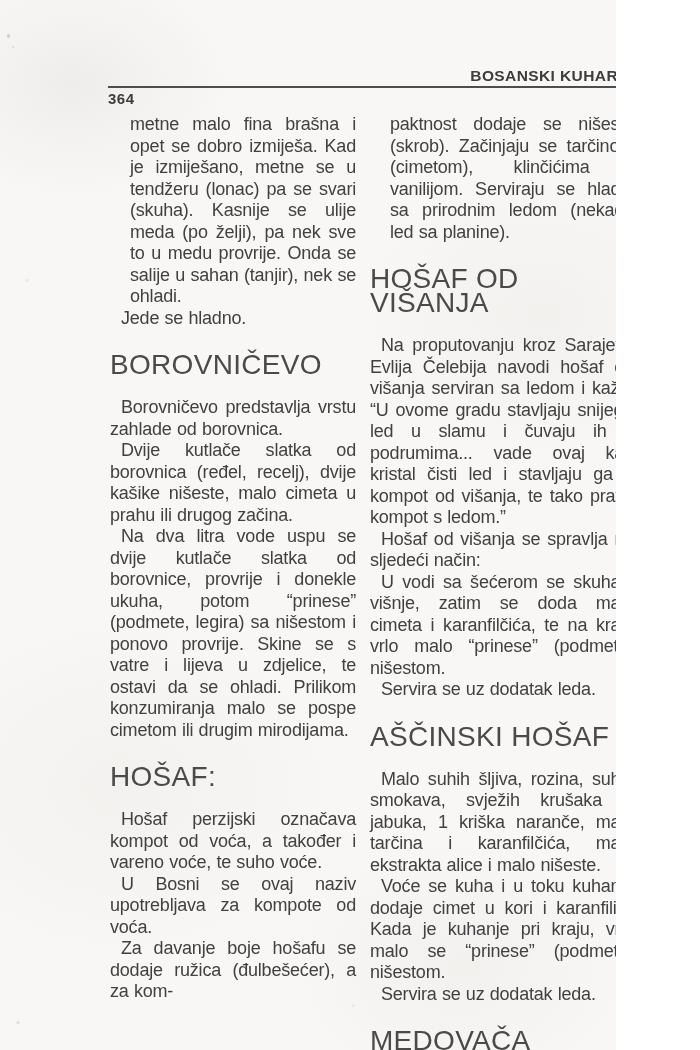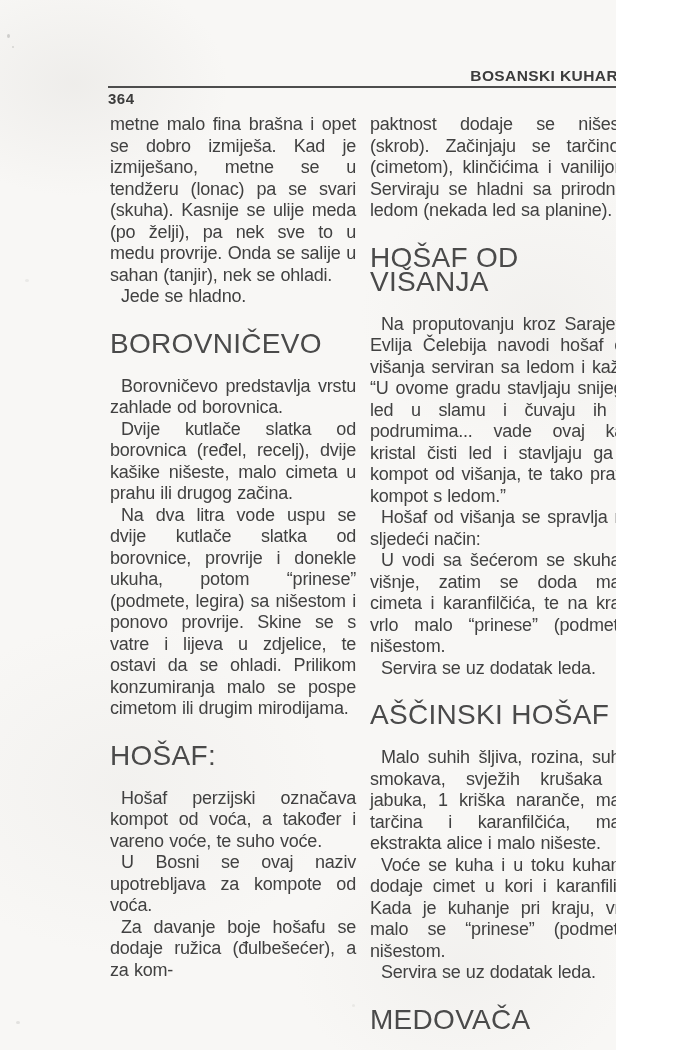--- a/index.html
+++ b/index.html
@@ -33,21 +33,21 @@
   .col-right { width:264px; }
   .col p {
     margin:0;
     font-size:18px; line-height:21.5px;
     text-align:justify;
     text-indent:11px;
     color:#414141;
     letter-spacing:-0.2px;
     word-spacing:0.5px;
   }
-  .col p.cont { text-indent:0; }
+  .col p.cont { text-indent:0;margin-left:20px; }
   .col h2 {
     margin:24px 0 20px 0;
     font-size:28px; line-height:24px;
     font-weight:400;
     color:#4a4a4a;
     letter-spacing:0.3px;
   }
   .speck { position:absolute; border-radius:50%; background:#8a8a86; pointer-events:none; }
   .s1 { left:7px;  top:34px;  width:3px; height:4px; opacity:0.35; }
   .s2 { left:12px; top:46px;  width:2px; height:2px; opacity:0.3; }

